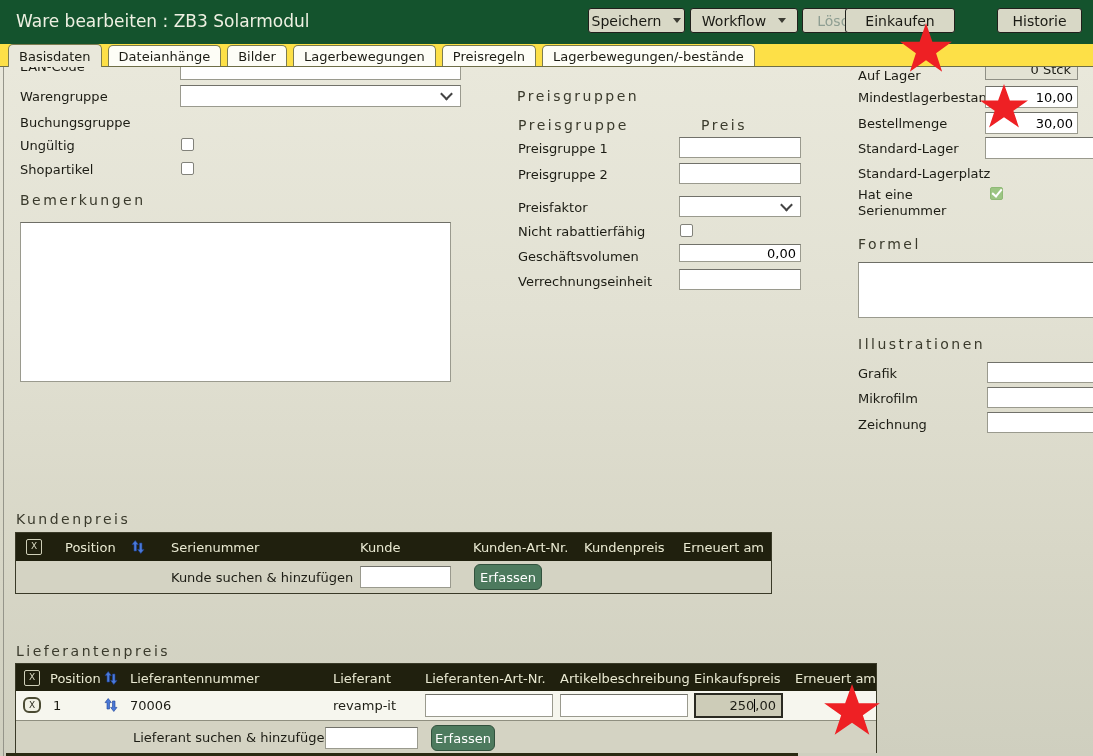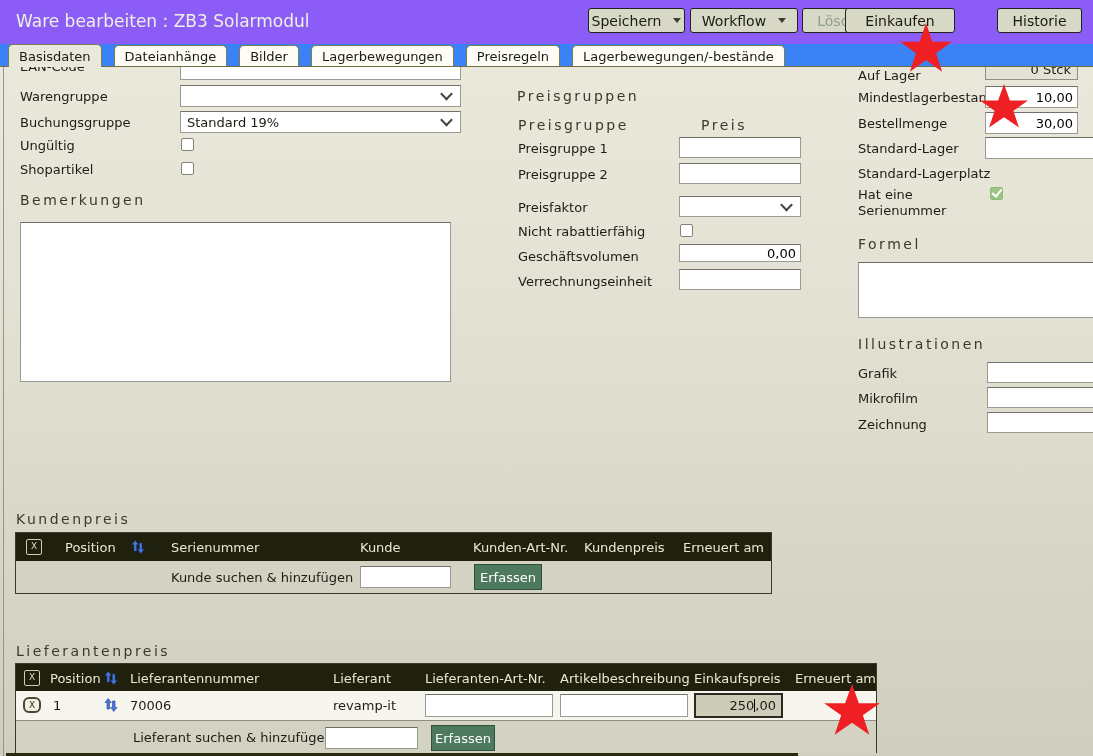--- a/index.html
+++ b/index.html
@@ -1,27 +1,27 @@
 <!DOCTYPE html>
 <html><head>
 <meta charset="utf-8">
 <style>
   html,body{margin:0;padding:0}
   .page{position:relative;width:1093px;height:756px;overflow:hidden;
         font-family:"DejaVu Sans","Liberation Sans",sans-serif;background:#e9e8db;font-size:13px;color:#1c1c14}
   
-  .titlebar{position:absolute;left:0;top:0;width:1093px;height:44px;background:#8b5cf6}
+  .titlebar{position:absolute;left:0;top:0;width:1093px;height:44px;background:#14532d}
   .wtitle{position:absolute;left:16px;top:11px;font-size:17px;color:#eef0e2;white-space:nowrap}
   .tbtn{position:absolute;top:8px;height:25px;background:#d8d8c6;border:1px solid #20201c;border-radius:3px;
         font-size:14px;color:#1a1a14;display:flex;align-items:center;justify-content:center;box-sizing:border-box;cursor:pointer}
   .tbtn.disabled{color:#8e9e92}
   .caret{width:0;height:0;border-left:4px solid transparent;border-right:4px solid transparent;border-top:5px solid #3c3c34;margin-left:12px}
   
-  .tabstrip{position:absolute;left:0;top:44px;width:1093px;height:22px;background:#3b82f6;display:flex;
-            align-items:flex-end;padding-left:8px;gap:12px;z-index:5;box-sizing:border-box}
+  .tabstrip{position:absolute;left:0;top:44px;width:1093px;height:22px;background:#fde047;display:flex;
+            align-items:flex-end;padding-left:8px;gap:6px;z-index:5;box-sizing:border-box}
   .tab{height:21px;border:1px solid #7c7c50;border-bottom:none;border-radius:5px 5px 0 0;background:#fdfdf6;
        display:flex;align-items:center;padding:0 10px;box-sizing:border-box;white-space:nowrap;cursor:pointer}
   .tab.active{background:#e9e8db;height:23px;margin-bottom:-1px}
   
   .panel{position:absolute;left:0;top:66px;width:1093px;height:690px;overflow:hidden;border-top:1px solid #6e6e46;
          box-sizing:border-box;background:linear-gradient(180deg,#e9e8db 0%,#e2e1d3 35%,#d8d7c7 70%,#cfcfbf 100%)}
   .leftline{position:absolute;left:3px;top:0;width:1px;height:690px;background:#95958a}
   .lbl{position:absolute;white-space:nowrap}
   .sect{position:absolute;font-size:14px;letter-spacing:2.5px;color:#3a3a2c;white-space:nowrap}
   .inp{position:absolute;background:#fff;border:1px solid #9a9a8e;border-top-color:#71716a;
@@ -40,21 +40,21 @@
   .tbl{position:absolute;border:1px solid #3a3a28;box-sizing:border-box}
   .thead{position:absolute;left:0;right:0;top:0;background:#20200e;color:#e9e9d2}
   .hcell{position:absolute;top:50%;transform:translateY(-50%);white-space:nowrap}
   .xhdr{position:absolute;top:50%;transform:translateY(-50%);width:14px;height:14px;border:1px solid #cfcfb8;color:#d9d9c2;
         font-size:9px;line-height:13px;text-align:center;border-radius:2px;cursor:pointer}
   .xrow{position:absolute;width:18px;height:16px;border:2px solid #4a4a32;border-radius:6px;color:#2c2c20;font-size:9px;
         line-height:12px;text-align:center;background:#f0f0e4;box-sizing:border-box;cursor:pointer}
   .sorticon{position:absolute;top:50%;transform:translateY(-50%);cursor:pointer}
   .drow{position:absolute;left:0;right:0;background:#f6f6ee}
   .frow{position:absolute;left:0;right:0;background:#d4d3c3;border-top:1px solid #8f8f80;box-sizing:border-box}
-  .gbtn{position:absolute;background:#4d7a5e;border:1px solid #31513d;border-radius:0;color:#fff;
+  .gbtn{position:absolute;background:#4d7a5e;border:1px solid #31513d;border-radius:6px;color:#fff;
         display:flex;align-items:center;justify-content:center;box-sizing:border-box;cursor:pointer}
   .price{position:absolute;display:flex;justify-content:flex-end;align-items:center;background:#cdccb8;
          border:2px solid #2a2a22;box-sizing:border-box;padding:0 5px}
   .cursorbar{width:1px;height:13px;background:#000}
   .star{position:absolute;z-index:9;background:#ee2024;
         clip-path:polygon(50% 0%,61.8% 34.5%,98% 34.5%,68.7% 55.9%,79.9% 90.5%,50% 69.1%,20.1% 90.5%,31.3% 55.9%,2% 34.5%,38.2% 34.5%)}
   .botbar{position:absolute;background:#2a2a12}
 </style>
 </head>
 <body>
@@ -106,24 +106,20 @@
   <div class="panel">
     <div class="leftline"></div>
 
     <div class="lbl" style="left:20px;top:-8px">EAN-Code</div>
     <input class="inp" style="left: 180px; top: -8px; width: 281px; height: 21px;">
     <div class="lbl" style="left:20px;top:22px">Warengruppe</div>
     <div class="sel" style="left:180px;top:18px;width:281px;height:22px">
       <span class="chev"></span>
     </div>
     <div class="lbl" style="left:20px;top:48px">Buchungsgruppe</div>
-    <div class="sel" style="left:180px;top:44px;width:281px;height:22px">
-      <span>Standard 19%</span>
-      <span class="chev"></span>
-    </div>
     <div class="lbl" style="left:20px;top:71px">Ungültig</div>
     <div class="cb" style="left:181px;top:71px"></div>
     <div class="lbl" style="left:20px;top:95px">Shopartikel</div>
     <div class="cb" style="left:181px;top:95px"></div>
     <div class="sect" style="left:20px;top:125px">Bemerkungen</div>
     <textarea class="ta" style="left: 20px; top: 155px; width: 431px; height: 160px;"></textarea>
 
     <div class="sect" style="left:517px;top:21px">Preisgruppen</div>
     <div class="sect" style="left:518px;top:50px">Preisgruppe</div>
     <div class="sect" style="left:701px;top:50px">Preis</div>

